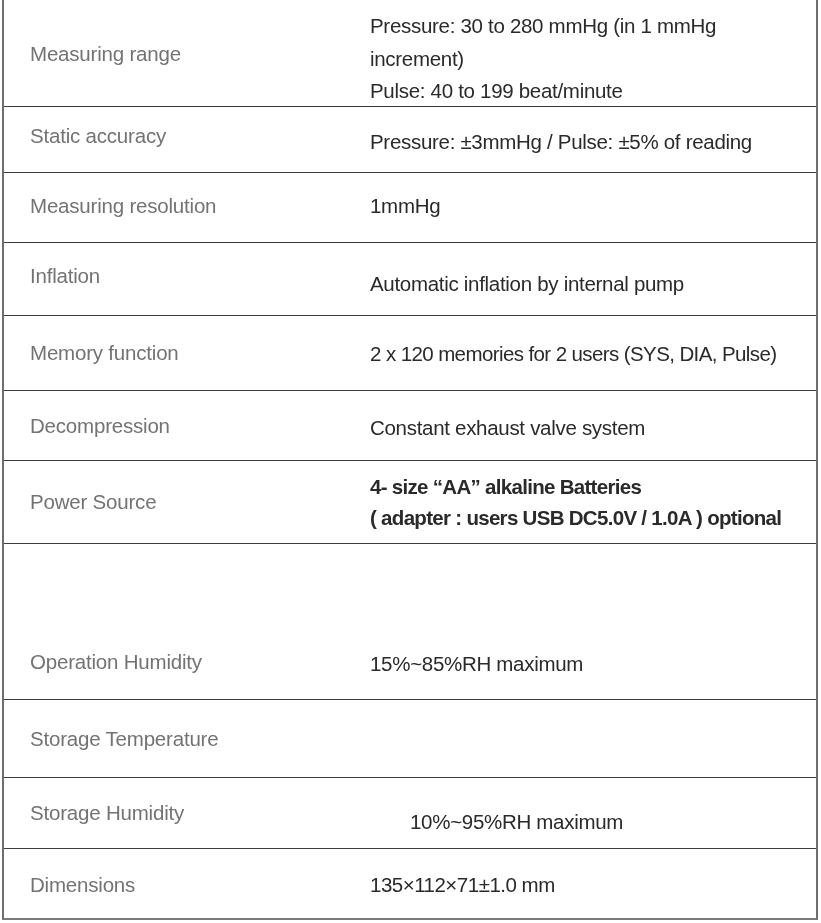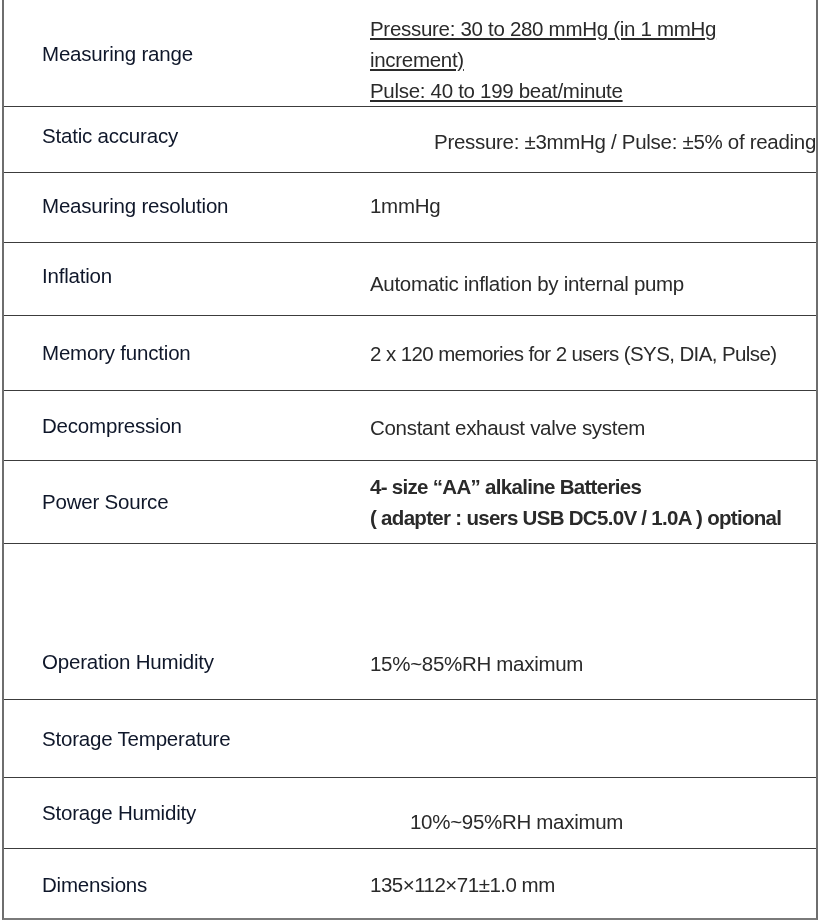--- a/index.html
+++ b/index.html
@@ -36,23 +36,22 @@
     .spec-row.last { border-bottom: none; }
     .spec-label {
       position: absolute;
       left: 26px;
       top: 0;
       bottom: 0;
       display: flex;
       align-items: center;
       font-size: 20.5px;
       letter-spacing: -0.2px;
-      color: #0f172a;
+      color: #737373;
       white-space: nowrap;
-      margin-left: 12px;
     }
     .spec-value {
       position: absolute;
       left: 366px;
       right: 0;
       top: 0;
       bottom: 0;
       display: flex;
       flex-direction: column;
       justify-content: center;
@@ -64,30 +63,30 @@
     }
     .spec-value span { display: block; }
   </style>
 </head>
 <body>
 
 <div class="spec-table">
 
   <div class="spec-row" style="top:0;height:107px;">
     <div class="spec-label" style="padding-top:2px;">Measuring range</div>
-    <div class="spec-value" style="justify-content:flex-end;padding-top:2px;text-decoration:underline;">
+    <div class="spec-value" style="justify-content:space-between;padding-top:10px;">
       <span>Pressure: 30 to 280 mmHg (in 1 mmHg</span>
       <span>increment)</span>
       <span>Pulse: 40 to 199 beat/minute</span>
     </div>
   </div>
 
   <div class="spec-row" style="top:107px;height:66px;">
     <div class="spec-label" style="bottom:8px;">Static accuracy</div>
-    <div class="spec-value" style="bottom:-4px;align-items:flex-end;">
+    <div class="spec-value" style="bottom:-4px;">
       <span>Pressure: ±3mmHg / Pulse: ±5% of reading</span>
     </div>
   </div>
 
   <div class="spec-row" style="top:173px;height:70px;">
     <div class="spec-label" style="bottom:4px;">Measuring resolution</div>
     <div class="spec-value" style="bottom:4px;">
       <span>1mmHg</span>
     </div>
   </div>

